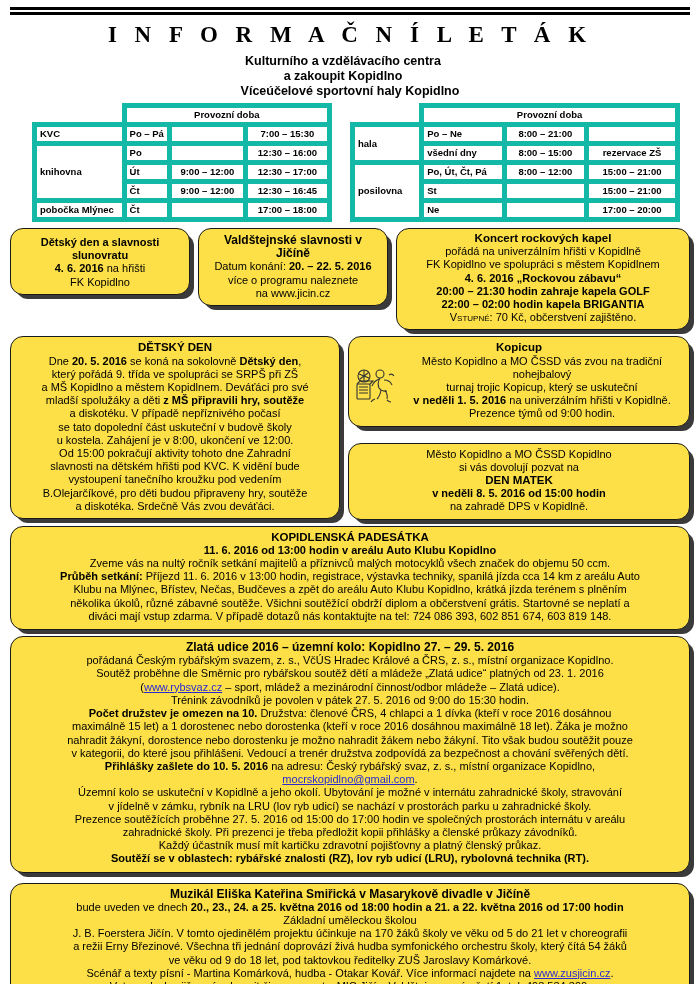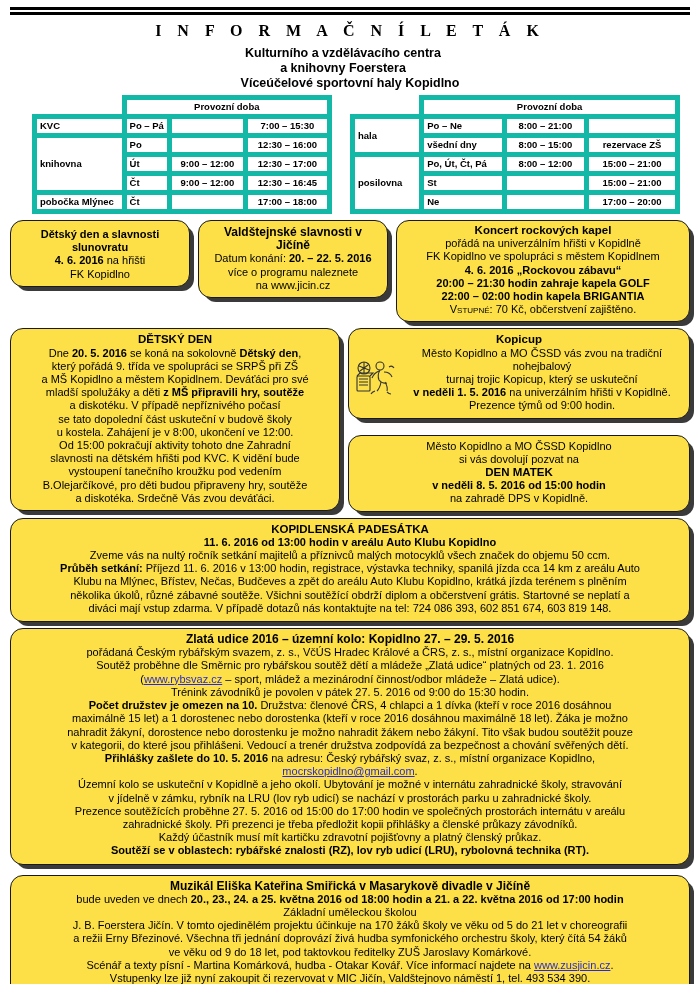--- a/index.html
+++ b/index.html
@@ -32,21 +32,21 @@
   .rule-bottom {
     margin: 4px 2px 0 2px;
     border-top: 3px solid #000;
     border-bottom: 3px solid #000;
     height: 2px;
   }
 
   
   .main-title {
     text-align: center;
-    font-size: 16px;
+    font-size: 23px;
     font-weight: bold;
     letter-spacing: 6px;
     margin: 7px 0 6px 0;
     font-family: "Liberation Serif", serif;
   }
   .subhead-row {
     display: flex;
     margin-bottom: 4px;
     flex-direction: column;
   }
@@ -152,21 +152,21 @@
 
 <div class="page">
 
   <div class="rule-top"></div>
 
   <div class="main-title">I N F O R M A Č N Í   L E T Á K</div>
 
   <div class="subhead-row">
     <div class="subhead-col left">
       <div>Kulturního a vzdělávacího centra</div>
-      <div>a knihovny Foerstera</div>
+      <div>a zakoupit Kopidlno</div>
     </div>
     <div class="subhead-col right">
       <div>Víceúčelové sportovní haly Kopidlno</div>
     </div>
   </div>
 
   <div class="tables-row">
 
     <div class="tbl-wrap left">
       <table class="hours">

